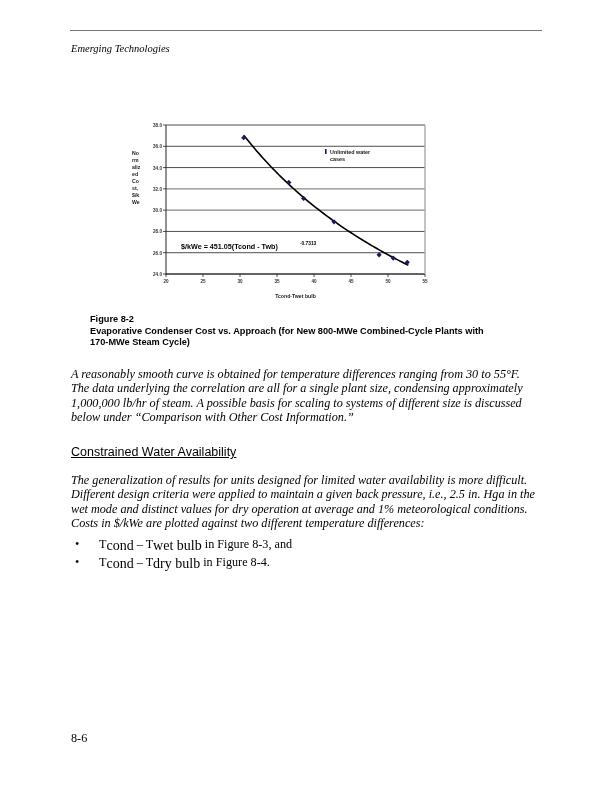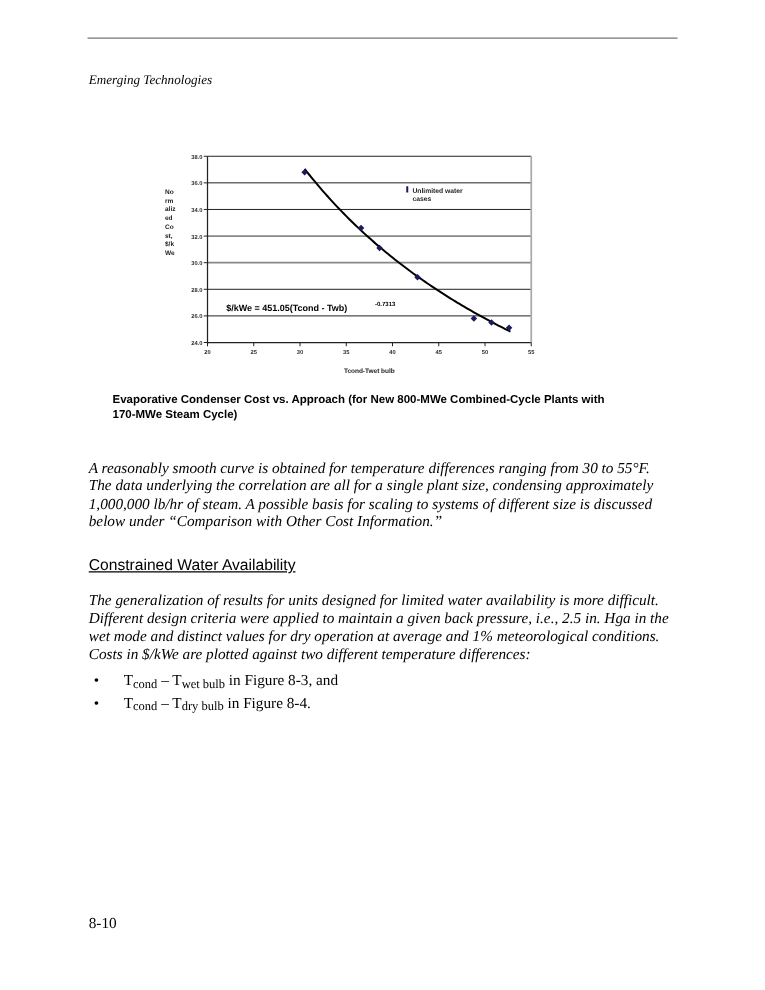--- a/index.html
+++ b/index.html
@@ -1,29 +1,29 @@
 <!DOCTYPE html>
 <html><head>
 <meta charset="utf-8">
 <style>
   html, body { margin: 0; padding: 0; background: #ffffff; }
   body { width: 612px; height: 792px; position: relative; overflow: hidden; font-family: "Liberation Serif", serif; color: #000; }
   .header-rule { position: absolute; left: 70px; top: 30px; width: 472px; height: 0; border-top: 1px solid #777; }
-  .running-head { position: absolute; left: 71px; top: 43px; font-style: italic; font-size: 10.5px; margin-top: 16px; }
+  .running-head { position: absolute; left: 71px; top: 43px; font-style: italic; font-size: 10.5px; }
   .chart { position: absolute; left: 124px; top: 110px; width: 320px; height: 195px; }
   .chart svg { position: absolute; left: 0; top: 0; }
   .caption { position: absolute; left: 90px; top: 314px; width: 460px; font-family: "Liberation Sans", sans-serif; font-weight: bold; font-size: 9.2px; line-height: 11.5px; }
   .para { position: absolute; left: 71px; width: 470px; font-size: 12.2px; line-height: 14.4px; font-style: italic; }
   .p1 { top: 367px; }
   .h2 { position: absolute; left: 71px; top: 445px; font-family: "Liberation Sans", sans-serif; font-size: 12.5px; text-decoration: underline; }
   .p2 { top: 473px; }
   .bullets { position: absolute; left: 71px; top: 537px; font-size: 12.2px; }
   .bullet { height: 18px; display: flex; align-items: baseline; }
   .bullet .dot { width: 24px; padding-left: 4px; }
-  .bullet sub { font-size: 10px; vertical-align: -2px; }
+  .bullet sub { font-size: 14px; vertical-align: -2px; }
   .page-num { position: absolute; left: 71px; top: 731px; font-size: 12.2px; }
 </style>
 </head>
 <body>
 
 <div class="header-rule"></div>
 <div class="running-head">Emerging Technologies</div>
 
 <div class="chart">
   <svg id="chart-svg" width="320" height="195">
@@ -89,32 +89,33 @@
       <polygon points="283.24,149.69285714285712 285.84000000000003,152.29285714285712 283.24,154.8928571428571 280.64,152.29285714285712" fill="#1a1a5e"></polygon>
       <rect x="201" y="39" width="1.6" height="5" fill="#1a1a5e"></rect>
       <text x="206" y="44" font-size="5.4" font-family="&quot;Liberation Sans&quot;, sans-serif" font-weight="bold" fill="#222">Unlimited water</text>
       <text x="206" y="50.5" font-size="5.4" font-family="&quot;Liberation Sans&quot;, sans-serif" font-weight="bold" fill="#222">cases</text>
       <text x="57" y="139" font-size="7.2" font-family="&quot;Liberation Sans&quot;, sans-serif" font-weight="bold" fill="#000">$/kWe = 451.05(Tcond - Twb)</text>
       <text x="176" y="135" font-size="4.8" font-family="&quot;Liberation Sans&quot;, sans-serif" font-weight="bold" fill="#000">-0.7313</text>
     </svg>
 </div>
 
 <div class="caption">
+  <div>Figure 8-2</div>
   <div>Evaporative Condenser Cost vs. Approach (for New 800-MWe Combined-Cycle Plants with</div>
   <div>170-MWe Steam Cycle)</div>
 </div>
 
 <div class="para p1">A reasonably smooth curve is obtained for temperature differences ranging from 30 to 55°F. The data underlying the correlation are all for a single plant size, condensing approximately 1,000,000 lb/hr of steam. A possible basis for scaling to systems of different size is discussed below under “Comparison with Other Cost Information.”</div>
 <div class="h2">Constrained Water Availability</div>
 <div class="para p2">The generalization of results for units designed for limited water availability is more difficult. Different design criteria were applied to maintain a given back pressure, i.e., 2.5 in. Hga in the wet mode and distinct values for dry operation at average and 1% meteorological conditions. Costs in $/kWe are plotted against two different temperature differences:</div>
 
 <div class="bullets">
   <div class="bullet">
     <span class="dot">•</span>
     <span><span>T</span><sub>cond</sub><span> – </span><span>T</span><sub>wet bulb</sub><span> in Figure 8-3, and</span></span>
   </div>
   <div class="bullet">
     <span class="dot">•</span>
     <span><span>T</span><sub>cond</sub><span> – </span><span>T</span><sub>dry bulb</sub><span> in Figure 8-4.</span></span>
   </div>
 </div>
 
-<div class="page-num">8-10</div>
+<div class="page-num">8-6</div>
 
 </body></html>

